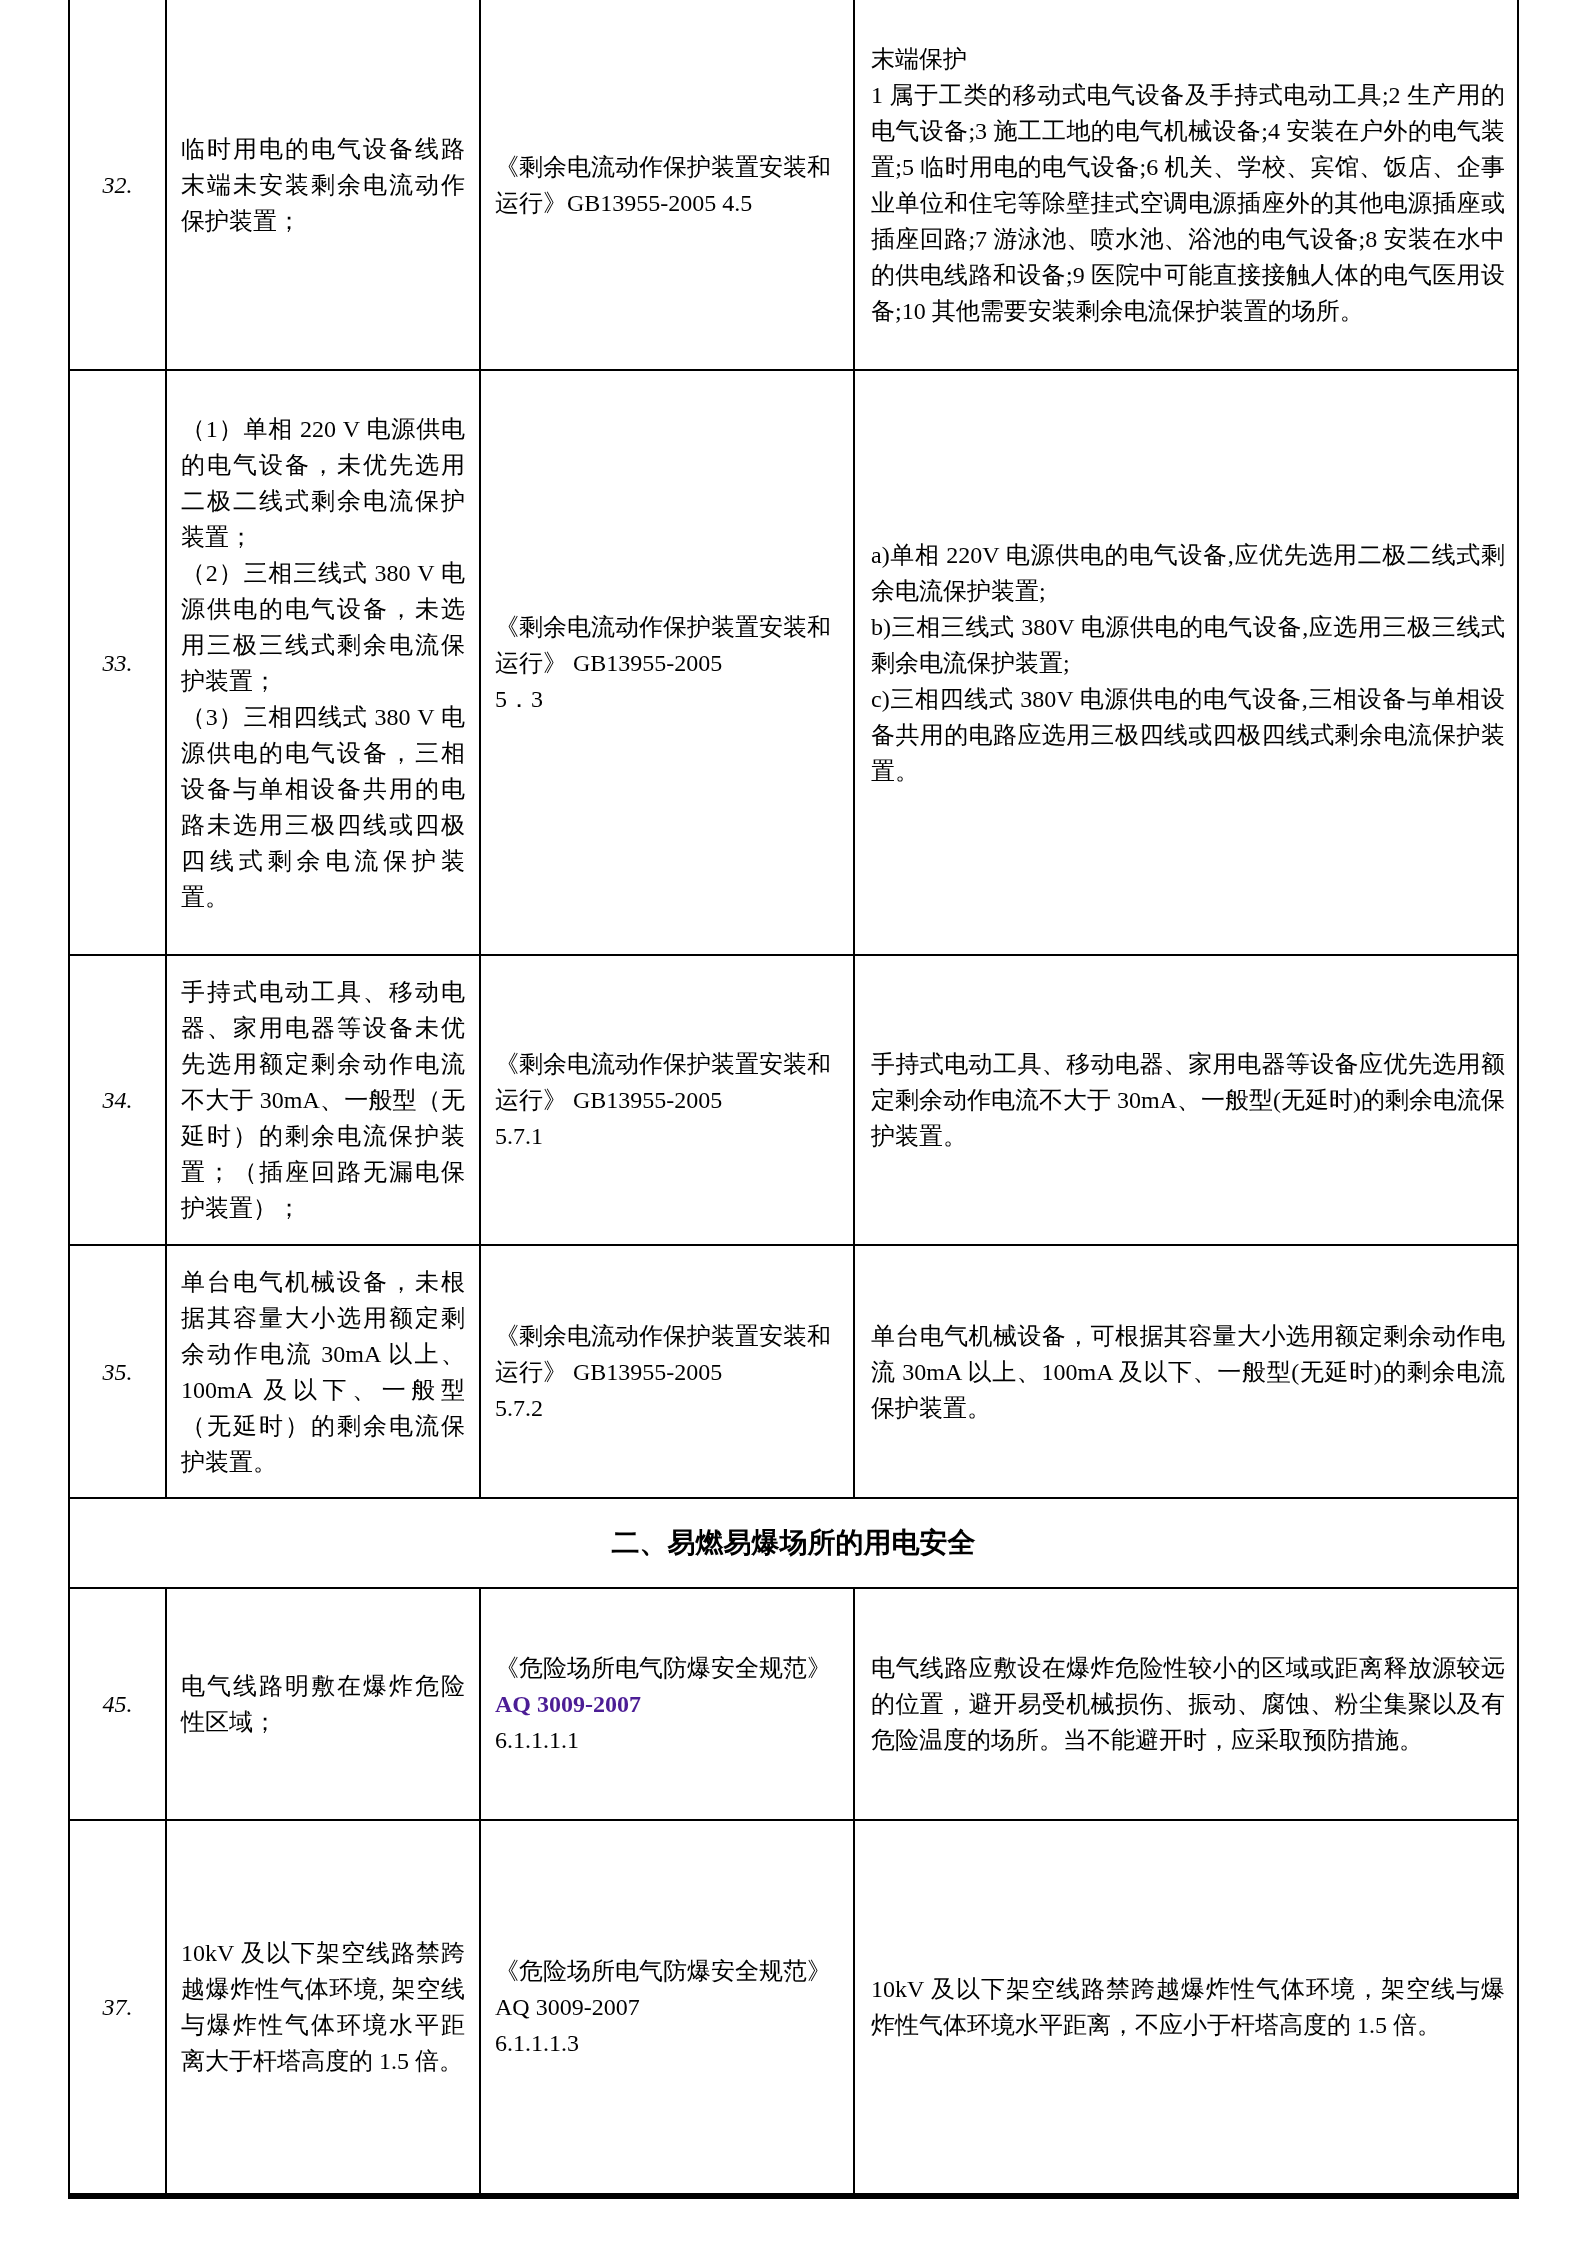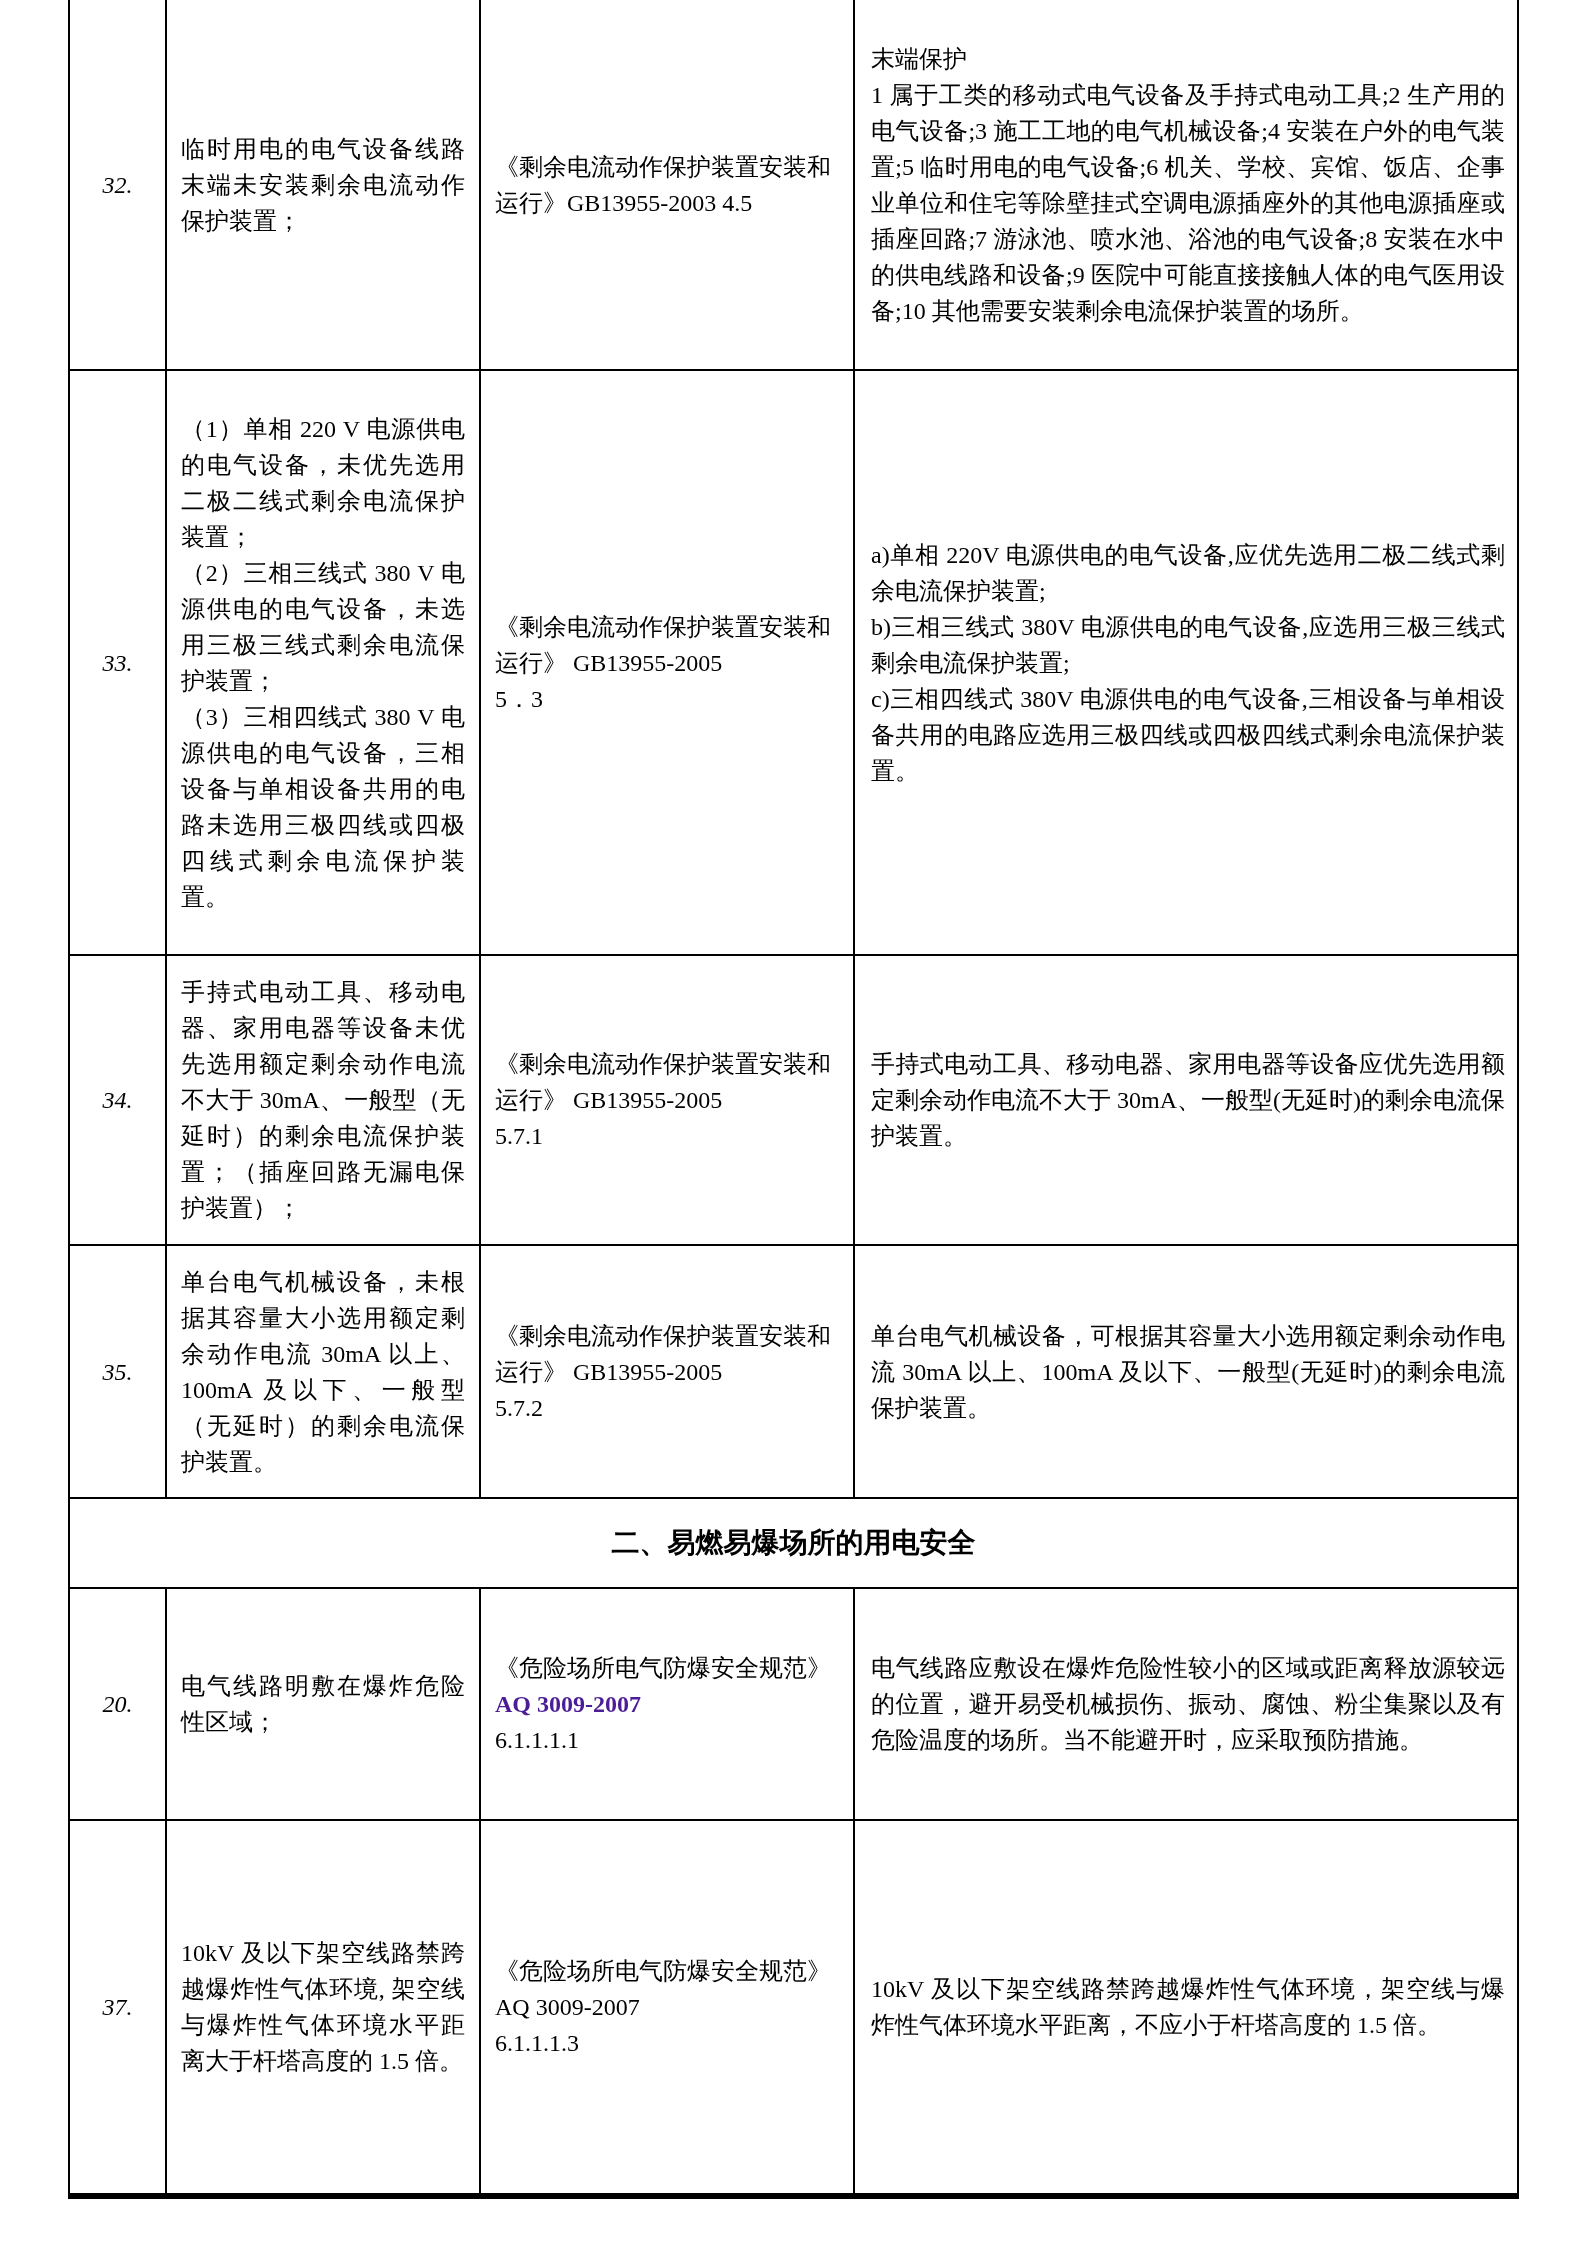--- a/index.html
+++ b/index.html
@@ -59,21 +59,21 @@
       <col class="c-num">
         <col class="c-issue">
         <col class="c-std">
         <col class="c-req">
     </colgroup>
 
     <tbody>
         <tr class="first h370">
       <td class="num">32.</td>
       <td class="issue">临时用电的电气设备线路末端未安装剩余电流动作保护装置；</td>
-      <td class="std"><span>《剩余电流动作保护装置安装和运行》GB13955-2003 4.5</span><span class="red"></span><span></span></td>
+      <td class="std"><span>《剩余电流动作保护装置安装和运行》GB13955-2005 4.5</span><span class="red"></span><span></span></td>
       <td class="req">末端保护
 1 属于工类的移动式电气设备及手持式电动工具;2 生产用的电气设备;3 施工工地的电气机械设备;4 安装在户外的电气装置;5 临时用电的电气设备;6 机关、学校、宾馆、饭店、企事业单位和住宅等除壁挂式空调电源插座外的其他电源插座或插座回路;7 游泳池、喷水池、浴池的电气设备;8 安装在水中的供电线路和设备;9 医院中可能直接接触人体的电气医用设备;10 其他需要安装剩余电流保护装置的场所。</td>
     </tr>
 
     <tr class="h585">
       <td class="num">33.</td>
       <td class="issue">（1）单相 220 V 电源供电的电气设备，未优先选用二极二线式剩余电流保护装置；
 （2）三相三线式 380 V 电源供电的电气设备，未选用三极三线式剩余电流保护装置；
 （3）三相四线式 380 V 电源供电的电气设备，三相设备与单相设备共用的电路未选用三极四线或四极四线式剩余电流保护装置。</td>
       <td class="std"><span>《剩余电流动作保护装置安装和运行》 GB13955-2005
@@ -97,21 +97,21 @@
       <td class="std"><span>《剩余电流动作保护装置安装和运行》 GB13955-2005
 5.7.2</span><span class="red"></span><span></span></td>
       <td class="req">单台电气机械设备，可根据其容量大小选用额定剩余动作电流 30mA 以上、100mA 及以下、一般型(无延时)的剩余电流保护装置。</td>
     </tr>
 
     <tr class="h90">
       <td class="section" colspan="4">二、易燃易爆场所的用电安全</td>
     </tr>
 
     <tr class="h232">
-      <td class="num">20.</td>
+      <td class="num">45.</td>
       <td class="issue">电气线路明敷在爆炸危险性区域；</td>
       <td class="std"><span>《危险场所电气防爆安全规范》 </span><span class="red">AQ 3009-2007</span><span>
 6.1.1.1.1</span></td>
       <td class="req">电气线路应敷设在爆炸危险性较小的区域或距离释放源较远的位置，避开易受机械损伤、振动、腐蚀、粉尘集聚以及有危险温度的场所。当不能避开时，应采取预防措施。</td>
     </tr>
 
     <tr class="last h376">
       <td class="num">37.</td>
       <td class="issue">10kV 及以下架空线路禁跨越爆炸性气体环境, 架空线与爆炸性气体环境水平距离大于杆塔高度的 1.5 倍。</td>
       <td class="std"><span>《危险场所电气防爆安全规范》 AQ 3009-2007

